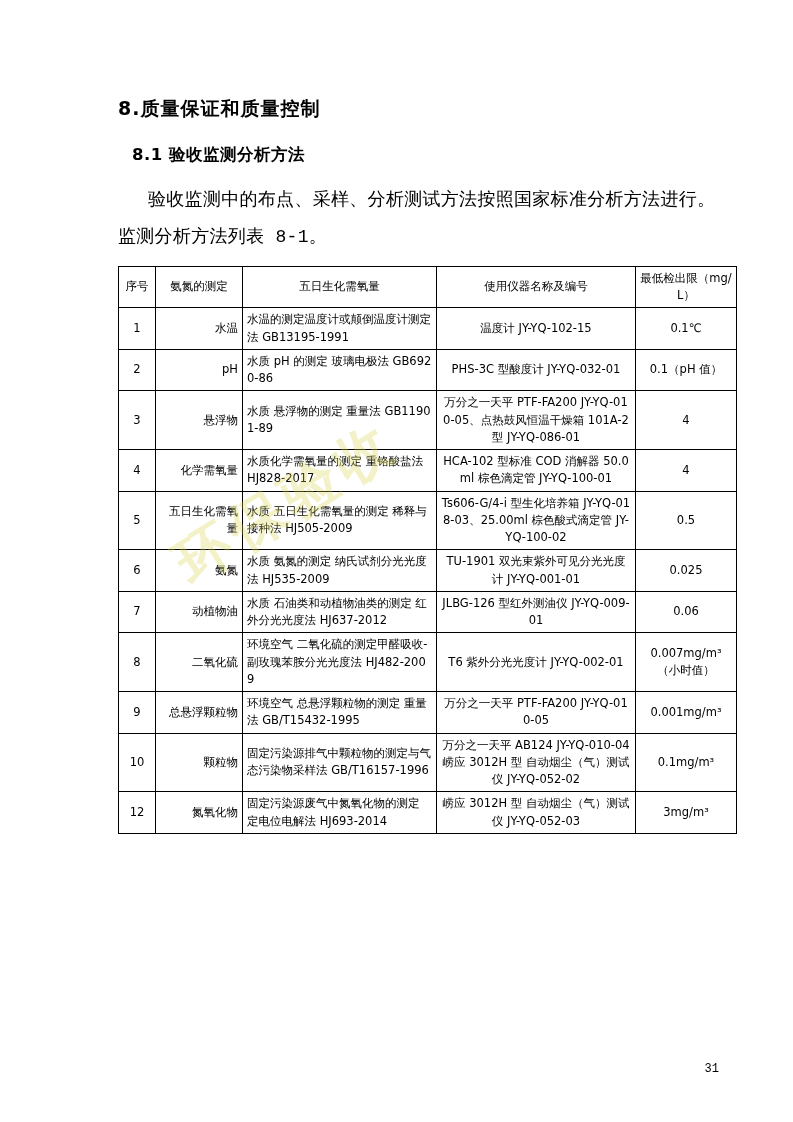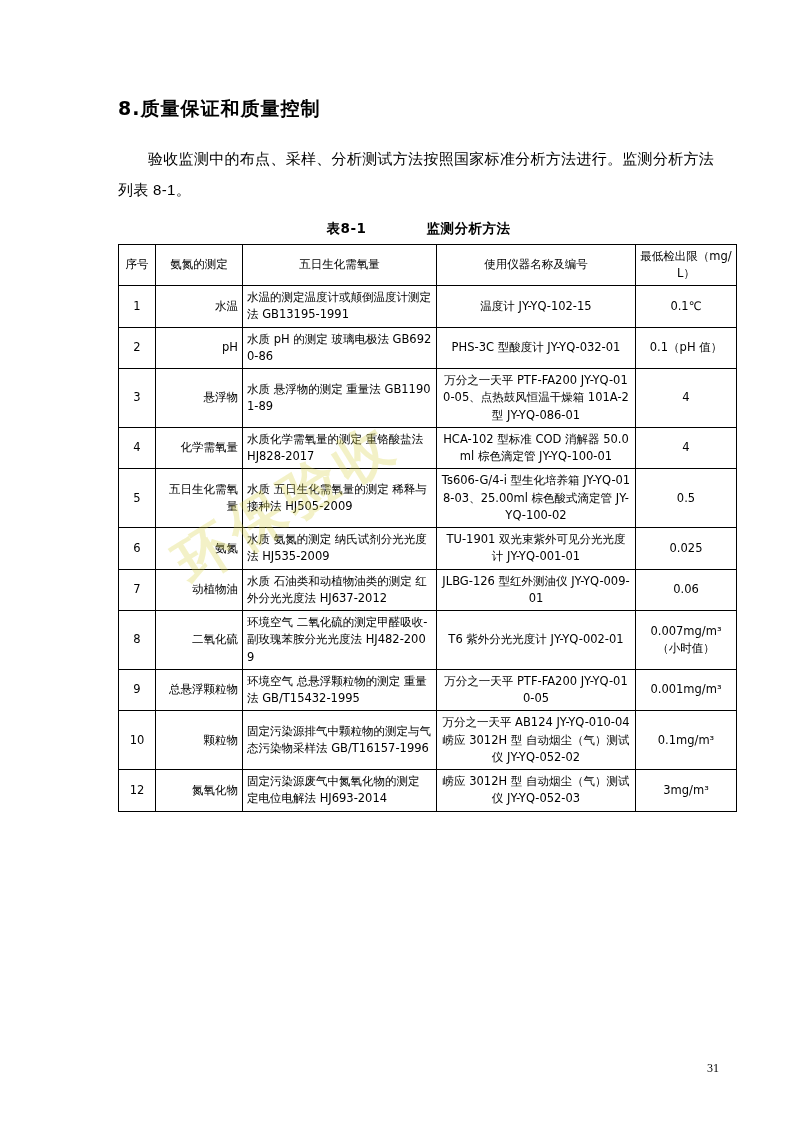--- a/index.html
+++ b/index.html
@@ -34,22 +34,22 @@
   }
   h2.sub-title {
     font-family: "DejaVu Sans", "Liberation Sans", sans-serif;
     font-size: 16.5px;
     font-weight: bold;
     letter-spacing: 0.5px;
     margin: 0 0 16px 14px;
     padding: 0;
   }
   p.body-text {
-    font-family: Liberation Sans, sans-serif;
-    font-size: 15px;
+    font-family: Liberation Mono, monospace;
+    font-size: 18px;
     line-height: 2.05;
     margin: 0 0 10px 0;
     text-indent: 30px;
     letter-spacing: 0.3px;
   }
   .table-caption {
     text-align: center;
     font-family: "DejaVu Sans", "Liberation Sans", sans-serif;
     font-size: 13.5px;
     font-weight: bold;
@@ -83,21 +83,21 @@
   td.c-limit { text-align: center; width: 92px; }
   th.h-num { width: 28px; margin-left: 20px; }
   th.h-item { width: 78px; }
   th.h-method { width: 185px; }
   th.h-instr { width: 190px; }
   th.h-limit { width: 92px; }
   .page-number {
     position: absolute;
     right: 74px;
     bottom: 46px;
-    font-family: Liberation Serif, serif;
+    font-family: Liberation Mono, monospace;
     font-size: 12px;
     margin-top: 47px;
   }
   .watermark {
     position: absolute;
     left: 205px;
     top: 430px;
     width: 330px;
     height: 260px;
     pointer-events: none;
@@ -112,26 +112,24 @@
     z-index: 5;
   }
 </style>
 </head>
 <body>
 
 <div class="page">
 
   <h1 class="sec-title">8.质量保证和质量控制</h1>
 
+  <h2 class="sub-title">8.1 验收监测分析方法</h2>
 
   <p class="body-text">验收监测中的布点、采样、分析测试方法按照国家标准分析方法进行。监测分析方法列表 8-1。</p>
 
-  <div class="table-caption">
-    <span class="cap-label">表8-1</span><span>监测分析方法</span>
-  </div>
 
   <table class="main">
     <thead>
       <tr>
         <th class="h-num">序号</th>
         <th class="h-item">氨氮的测定</th>
         <th class="h-method">五日生化需氧量</th>
         <th class="h-instr">使用仪器名称及编号</th>
         <th class="h-limit">最低检出限（mg/L）</th>
       </tr>

